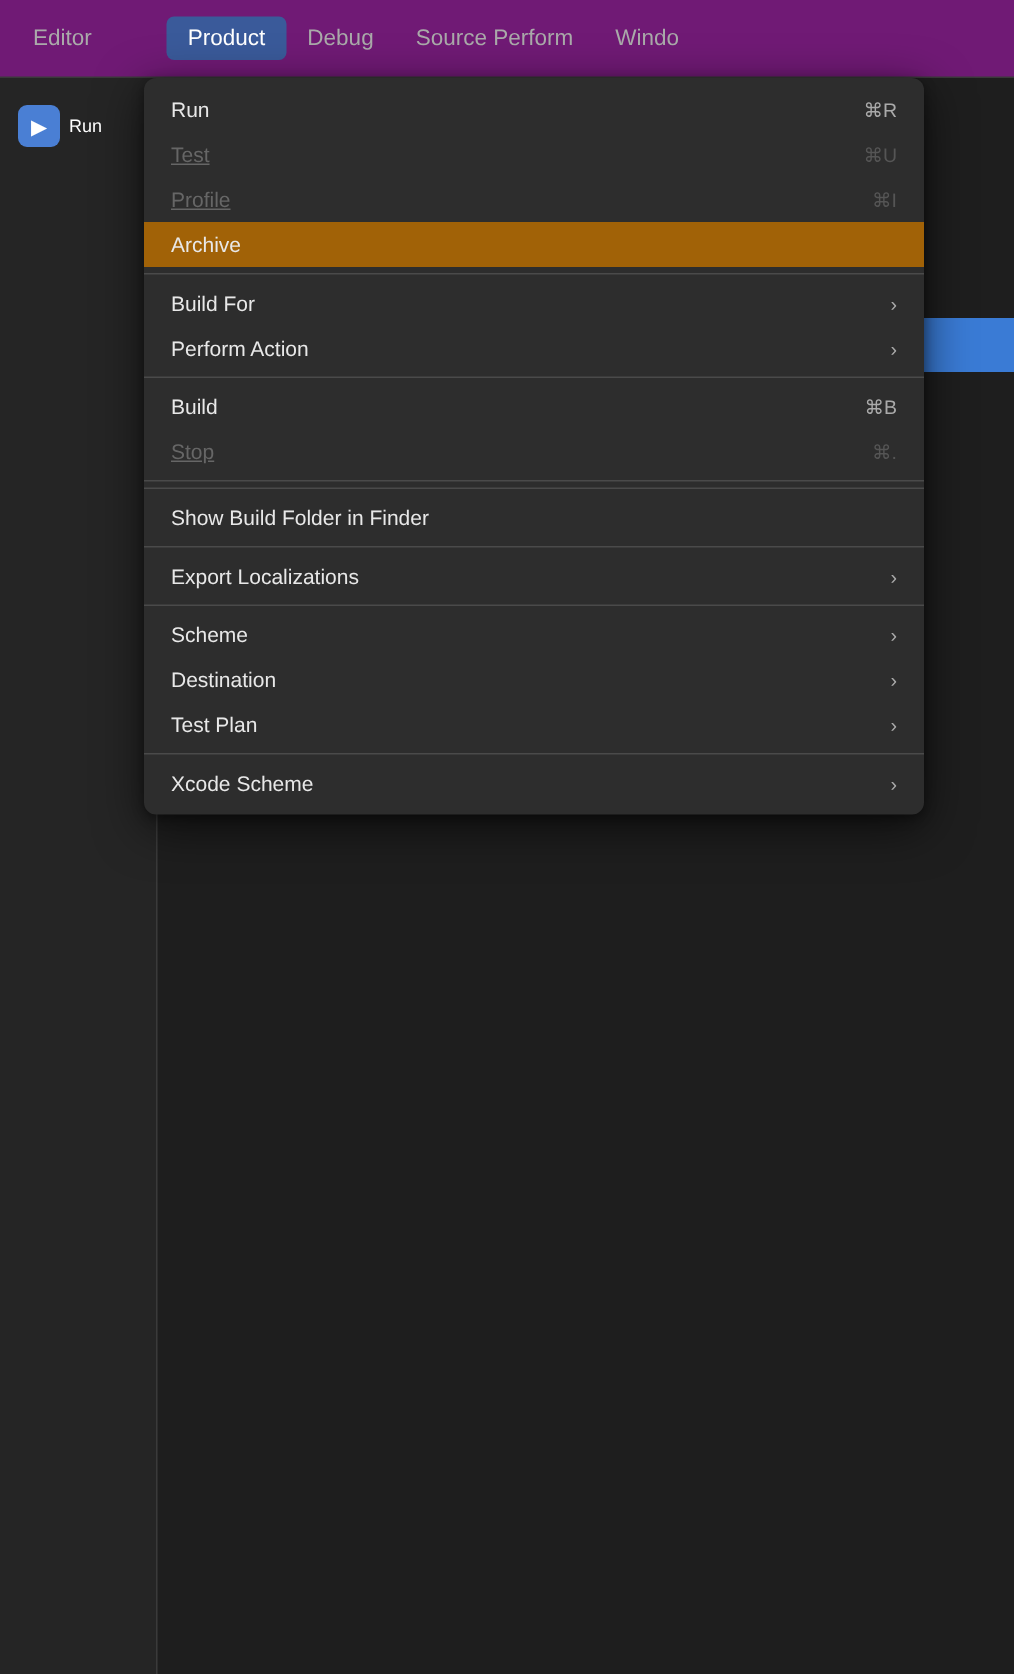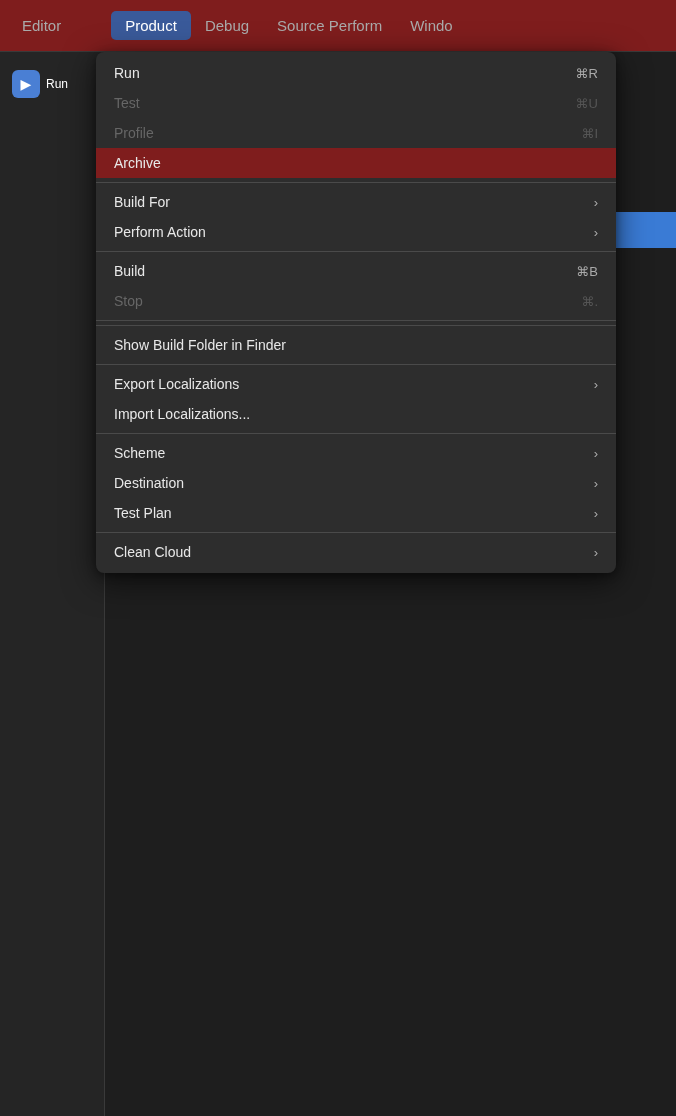--- a/index.html
+++ b/index.html
@@ -15,21 +15,21 @@
       font-family: -apple-system, BlinkMacSystemFont, 'SF Pro Text', 'Helvetica Neue', sans-serif;
       overflow: hidden;
       position: relative;
     }
 
     
     .menu-bar {
       display: flex;
       align-items: center;
       height: 52px;
-      background: #7f1d1d;
+      background: #701a75;
       border-bottom: 1px solid #3a3a3a;
       padding: 0 8px;
       position: relative;
       z-index: 100;
     }
 
     .menu-bar-item {
       padding: 6px 14px;
       font-size: 15px;
       color: #e0e0e0;
@@ -154,31 +154,32 @@
     .menu-item {
       display: flex;
       align-items: center;
       justify-content: space-between;
       padding: 7px 18px;
       cursor: pointer;
       min-height: 30px;
     }
 
     .menu-item.highlighted {
-      background: #7f1d1d;
+      background: #a16207;
     }
 
     .menu-item-label {
       font-size: 14px;
       color: #e8e8e8;
       white-space: nowrap;
     }
 
     .menu-item.disabled .menu-item-label {
       color: #666;
+      text-decoration: underline;
     }
 
     .menu-item-shortcut {
       font-size: 13px;
       color: #aaa;
       display: flex;
       align-items: center;
       gap: 2px;
       white-space: nowrap;
     }
@@ -297,23 +298,20 @@
     <span class="menu-item-label">Show Build Folder in Finder</span>
   </div>
 
   <div class="menu-separator"></div>
 
   <div class="menu-item">
     <span class="menu-item-label">Export Localizations</span>
     <span class="menu-item-arrow">›</span>
   </div>
 
-  <div class="menu-item">
-    <span class="menu-item-label">Import Localizations...</span>
-  </div>
 
   <div class="menu-separator"></div>
 
   <div class="menu-item">
     <span class="menu-item-label">Scheme</span>
     <span class="menu-item-arrow">›</span>
   </div>
 
   <div class="menu-item">
     <span class="menu-item-label">Destination</span>
@@ -321,17 +319,17 @@
   </div>
 
   <div class="menu-item">
     <span class="menu-item-label">Test Plan</span>
     <span class="menu-item-arrow">›</span>
   </div>
 
   <div class="menu-separator"></div>
 
   <div class="menu-item">
-    <span class="menu-item-label">Clean Cloud</span>
+    <span class="menu-item-label">Xcode Scheme</span>
     <span class="menu-item-arrow">›</span>
   </div>
 
 </div>
 
 </body></html>

